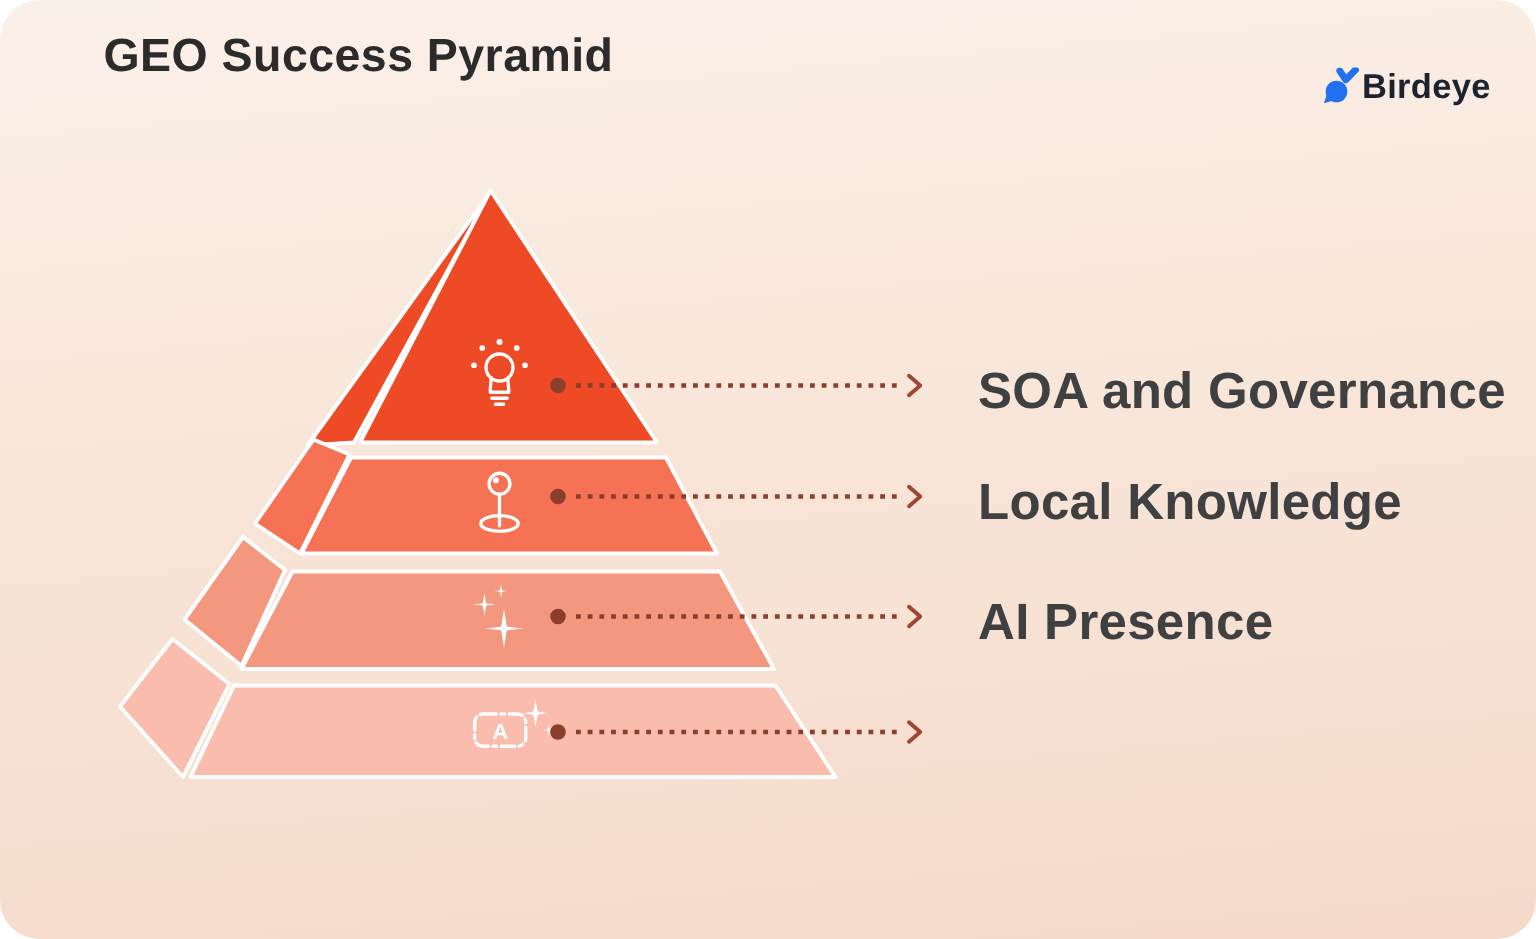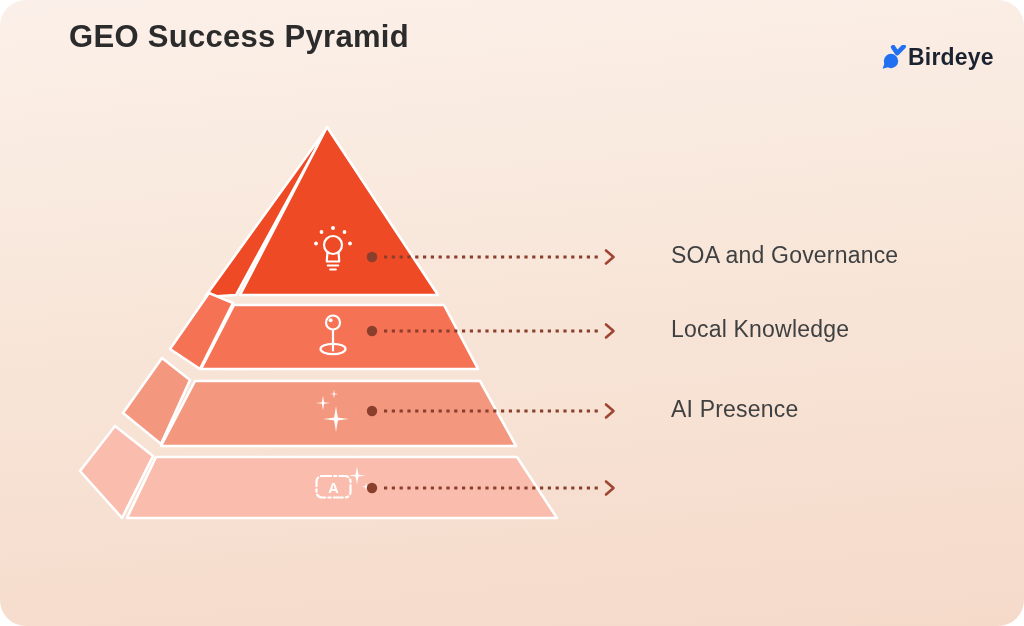--- a/index.html
+++ b/index.html
@@ -9,22 +9,22 @@
     background:linear-gradient(175deg,#FBF0E9 0%,#F8E6D9 45%,#F5DACA 100%);
   }
   .title{
     position:absolute;left:42px;top:19px;font-size:31px;font-weight:600;
     color:#2B2B2B;letter-spacing:.3px;margin-left:27px;
   }
   .brand{position:absolute;left:880px;top:44px;display:flex;align-items:center;gap:2px;}
   .brand-name{font-size:23px;font-weight:700;color:#1C2330;letter-spacing:.2px;}
   .stage{position:absolute;left:0;top:0;width:1024px;height:626px;}
   .level-label{
-    position:absolute;left:652px;font-size:23px;font-weight:400;color:#3F4041;
-    white-space:nowrap;letter-spacing:.2px;margin-left:19px;
+    position:absolute;left:652px;font-size:34px;font-weight:700;color:#3F4041;
+    white-space:nowrap;letter-spacing:.2px;
   }
 </style>
 </head>
 <body>
 
 <div class="card">
 
   <div class="title">GEO Success Pyramid</div>
 
   <div class="brand">

